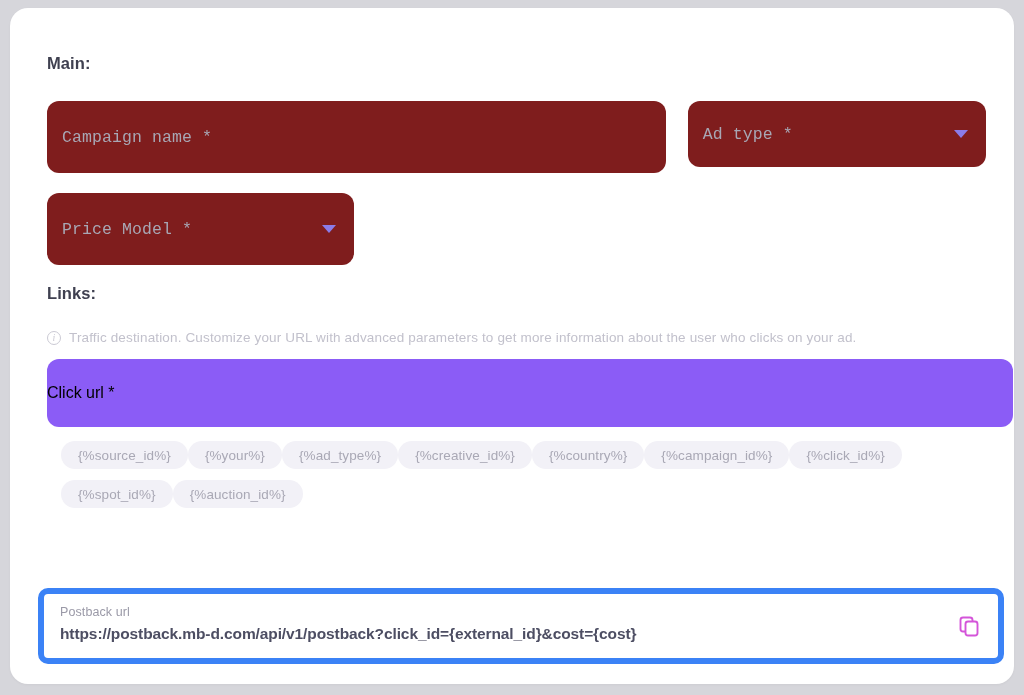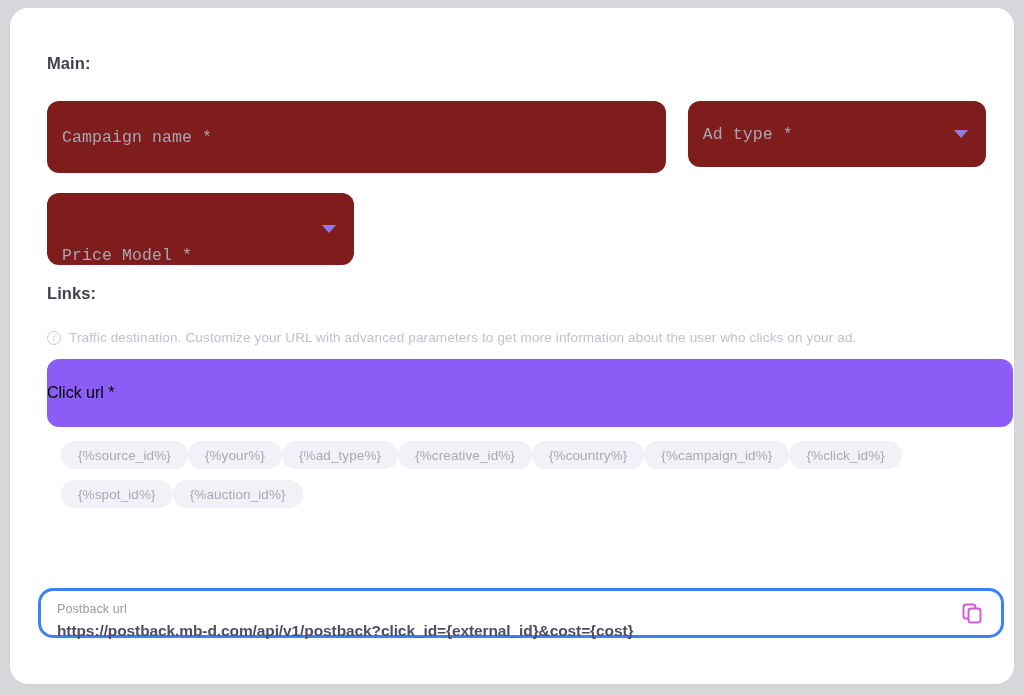--- a/index.html
+++ b/index.html
@@ -61,21 +61,21 @@
     color: #a8a7b4;
     padding-left: 15px;
     letter-spacing: 0.1px;
     white-space: nowrap;
   }
 
   .field .req { color: #a8a7b4; }
 
   .fld-campaign { width: 637px; height: 72px; }
   .fld-adtype   { width: 307px; height: 66px; }
-  .fld-price    { width: 307px; height: 72px; margin-top: 20px; align-items: flex-end; }
+  .fld-price    { width: 307px; height: 72px; margin-top: 20px; }
 
   .caret {
     position: absolute;
     right: 18px;
     top: 50%;
     transform: translateY(-50%);
     width: 0; height: 0;
     border-left: 7px solid transparent;
     border-right: 7px solid transparent;
     border-top: 8px solid #8b7ce8;
@@ -142,23 +142,23 @@
     letter-spacing: 0.1px;
     white-space: nowrap;
   }
 
   
   .postback {
     position: absolute;
     left: 28px;
     top: 580px;
     width: 966px;
-    height: 50px;
-    border: 3px solid #3b82f6;
-    border-radius: 15px;
+    height: 76px;
+    border: 6px solid #3b82f6;
+    border-radius: 10px;
     background: #fff;
     padding: 11px 16px 0 16px;
   }
 
   .postback .pb-label {
     font-size: 12.5px;
     color: #9a99a7;
     letter-spacing: 0.1px;
   }
 

